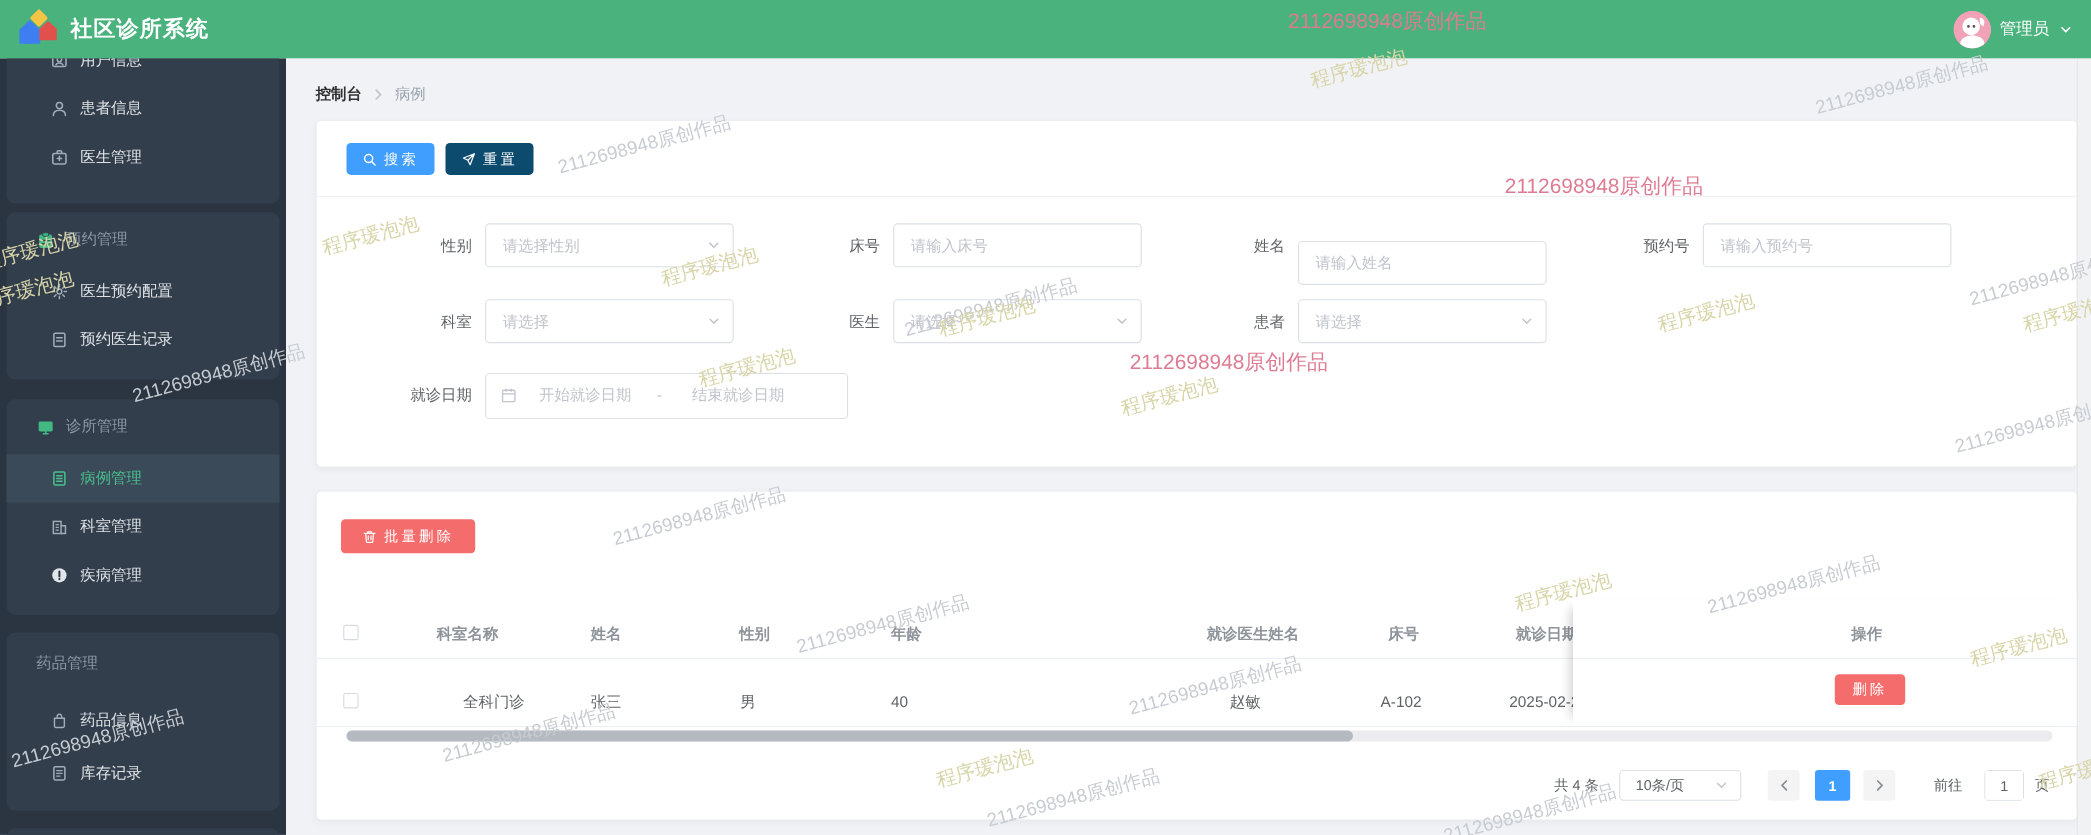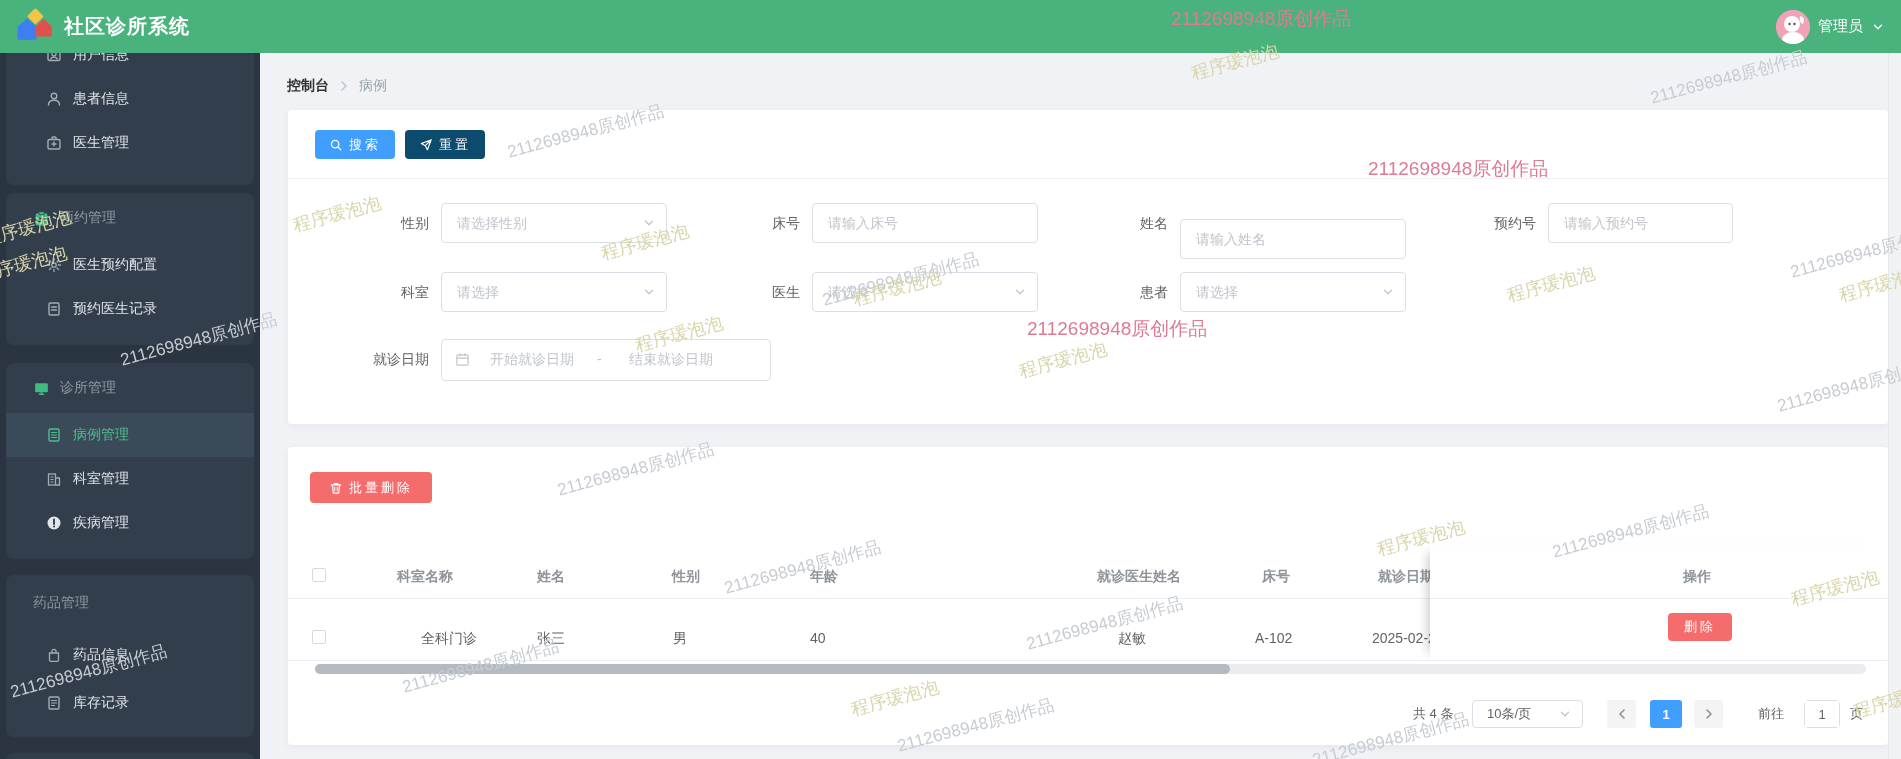--- a/index.html
+++ b/index.html
@@ -282,21 +282,21 @@
     </div>
     <span class="f-label" style="left:372px; top:93px;">床号</span>
     <div class="f-control" style="left:524px; top:93px; width:226px;">
       <input placeholder="请输入床号" style="">
     </div>
     <span class="f-label" style="left:740px; top:93px;">姓名</span>
     <div class="f-control" style="left:892px; top:93px; width:226px;margin-top:16px;">
       <input placeholder="请输入姓名" style="">
     </div>
     <span class="f-label" style="left:1108px; top:93px;">预约号</span>
-    <div class="f-control" style="left:1260px; top:93px; width:185px;">
+    <div class="f-control" style="left:1260px; top:93px; width:226px;">
       <input placeholder="请输入预约号" style="">
     </div>
 
     <span class="f-label" style="left:1px; top:162px;">科室</span>
     <div class="f-control" style="left:153px; top:162px; width:226px;">
       <span class="ph">请选择</span>
       <svg class="sel-arrow" viewBox="0 0 16 16">
         <path d="M4 6l4 4 4-4" fill="none" stroke="currentColor" stroke-width="1.5" stroke-linecap="round" stroke-linejoin="round"></path>
       </svg>
     </div>

